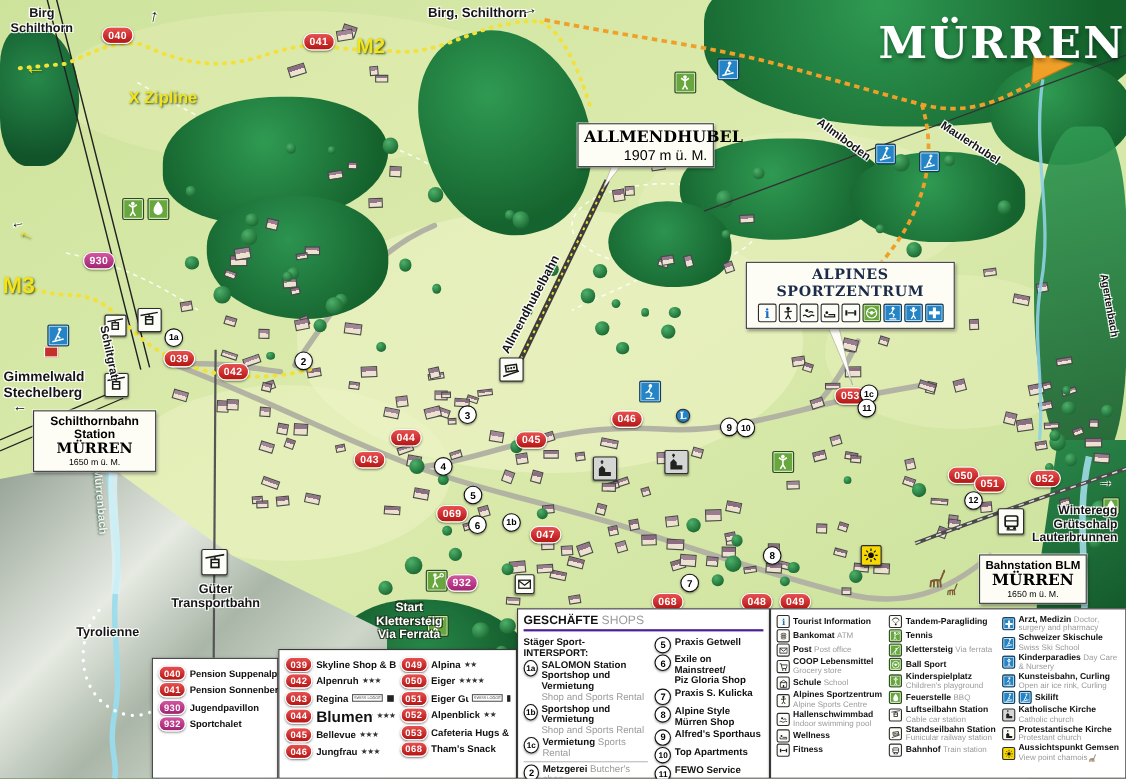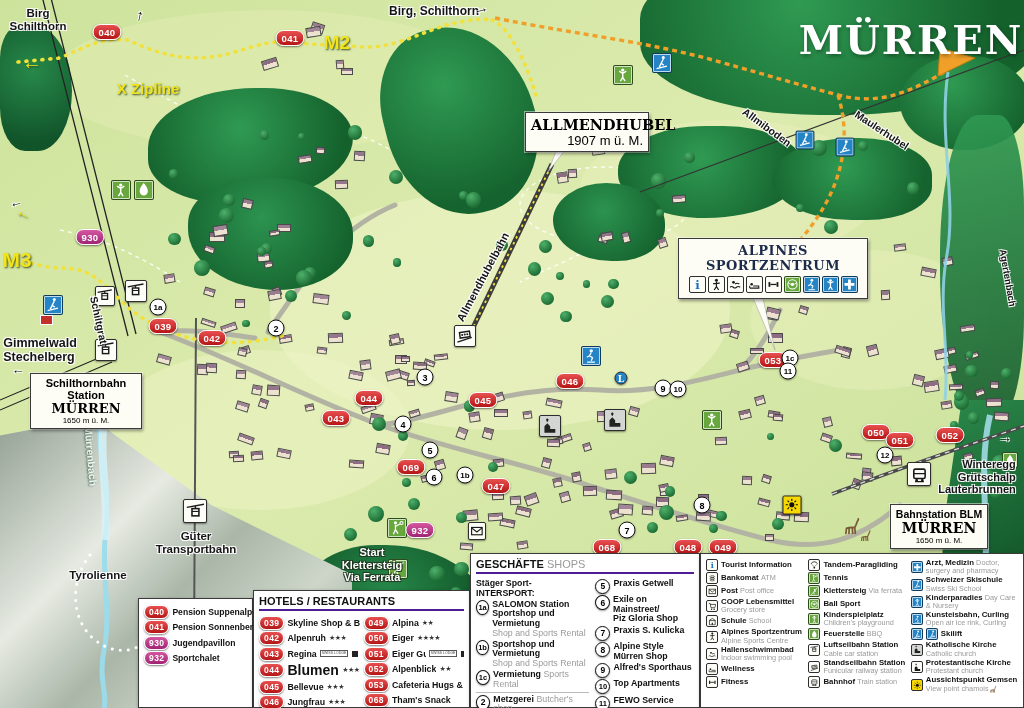--- a/index.html
+++ b/index.html
@@ -779,21 +779,20 @@
       <div class="hrow">
         <span class="tagP" style="height: 12px; font-size: 8.5px; padding: 0px 4px;">930</span>
         <span style="font-size: 8.6px; font-weight: bold;">Jugendpavillon</span>
       </div>
       <div class="hrow">
         <span class="tagP" style="height: 12px; font-size: 8.5px; padding: 0px 4px;">932</span>
         <span style="font-size: 8.6px; font-weight: bold;">Sportchalet</span>
       </div>
     </div>
   <div class="panel" id="p-hotels" style="left:253px;top:590px;width:217px;height:118px;font-size:9px;">
-      <div class="ptitle" style="font-size: 11px;">HOTELS / RESTAURANTS</div>
       <div style="display: flex; gap: 4px;">
         <div style="flex: 1 1 0%; min-width: 0px;">
           <div class="hrow">
             <span class="tagR" style="height: 12px; font-size: 8.5px; padding: 0px 4px;">039</span>
             <span class="nm" style="font-size: 8.8px; overflow: hidden;">Skyline Shop &amp; Bar</span>
           </div>
           <div class="hrow">
             <span class="tagR" style="height: 12px; font-size: 8.5px; padding: 0px 4px;">042</span>
             <span class="nm" style="font-size: 8.8px; overflow: hidden;">Alpenruh</span>
             <span class="stars">★★★</span>

